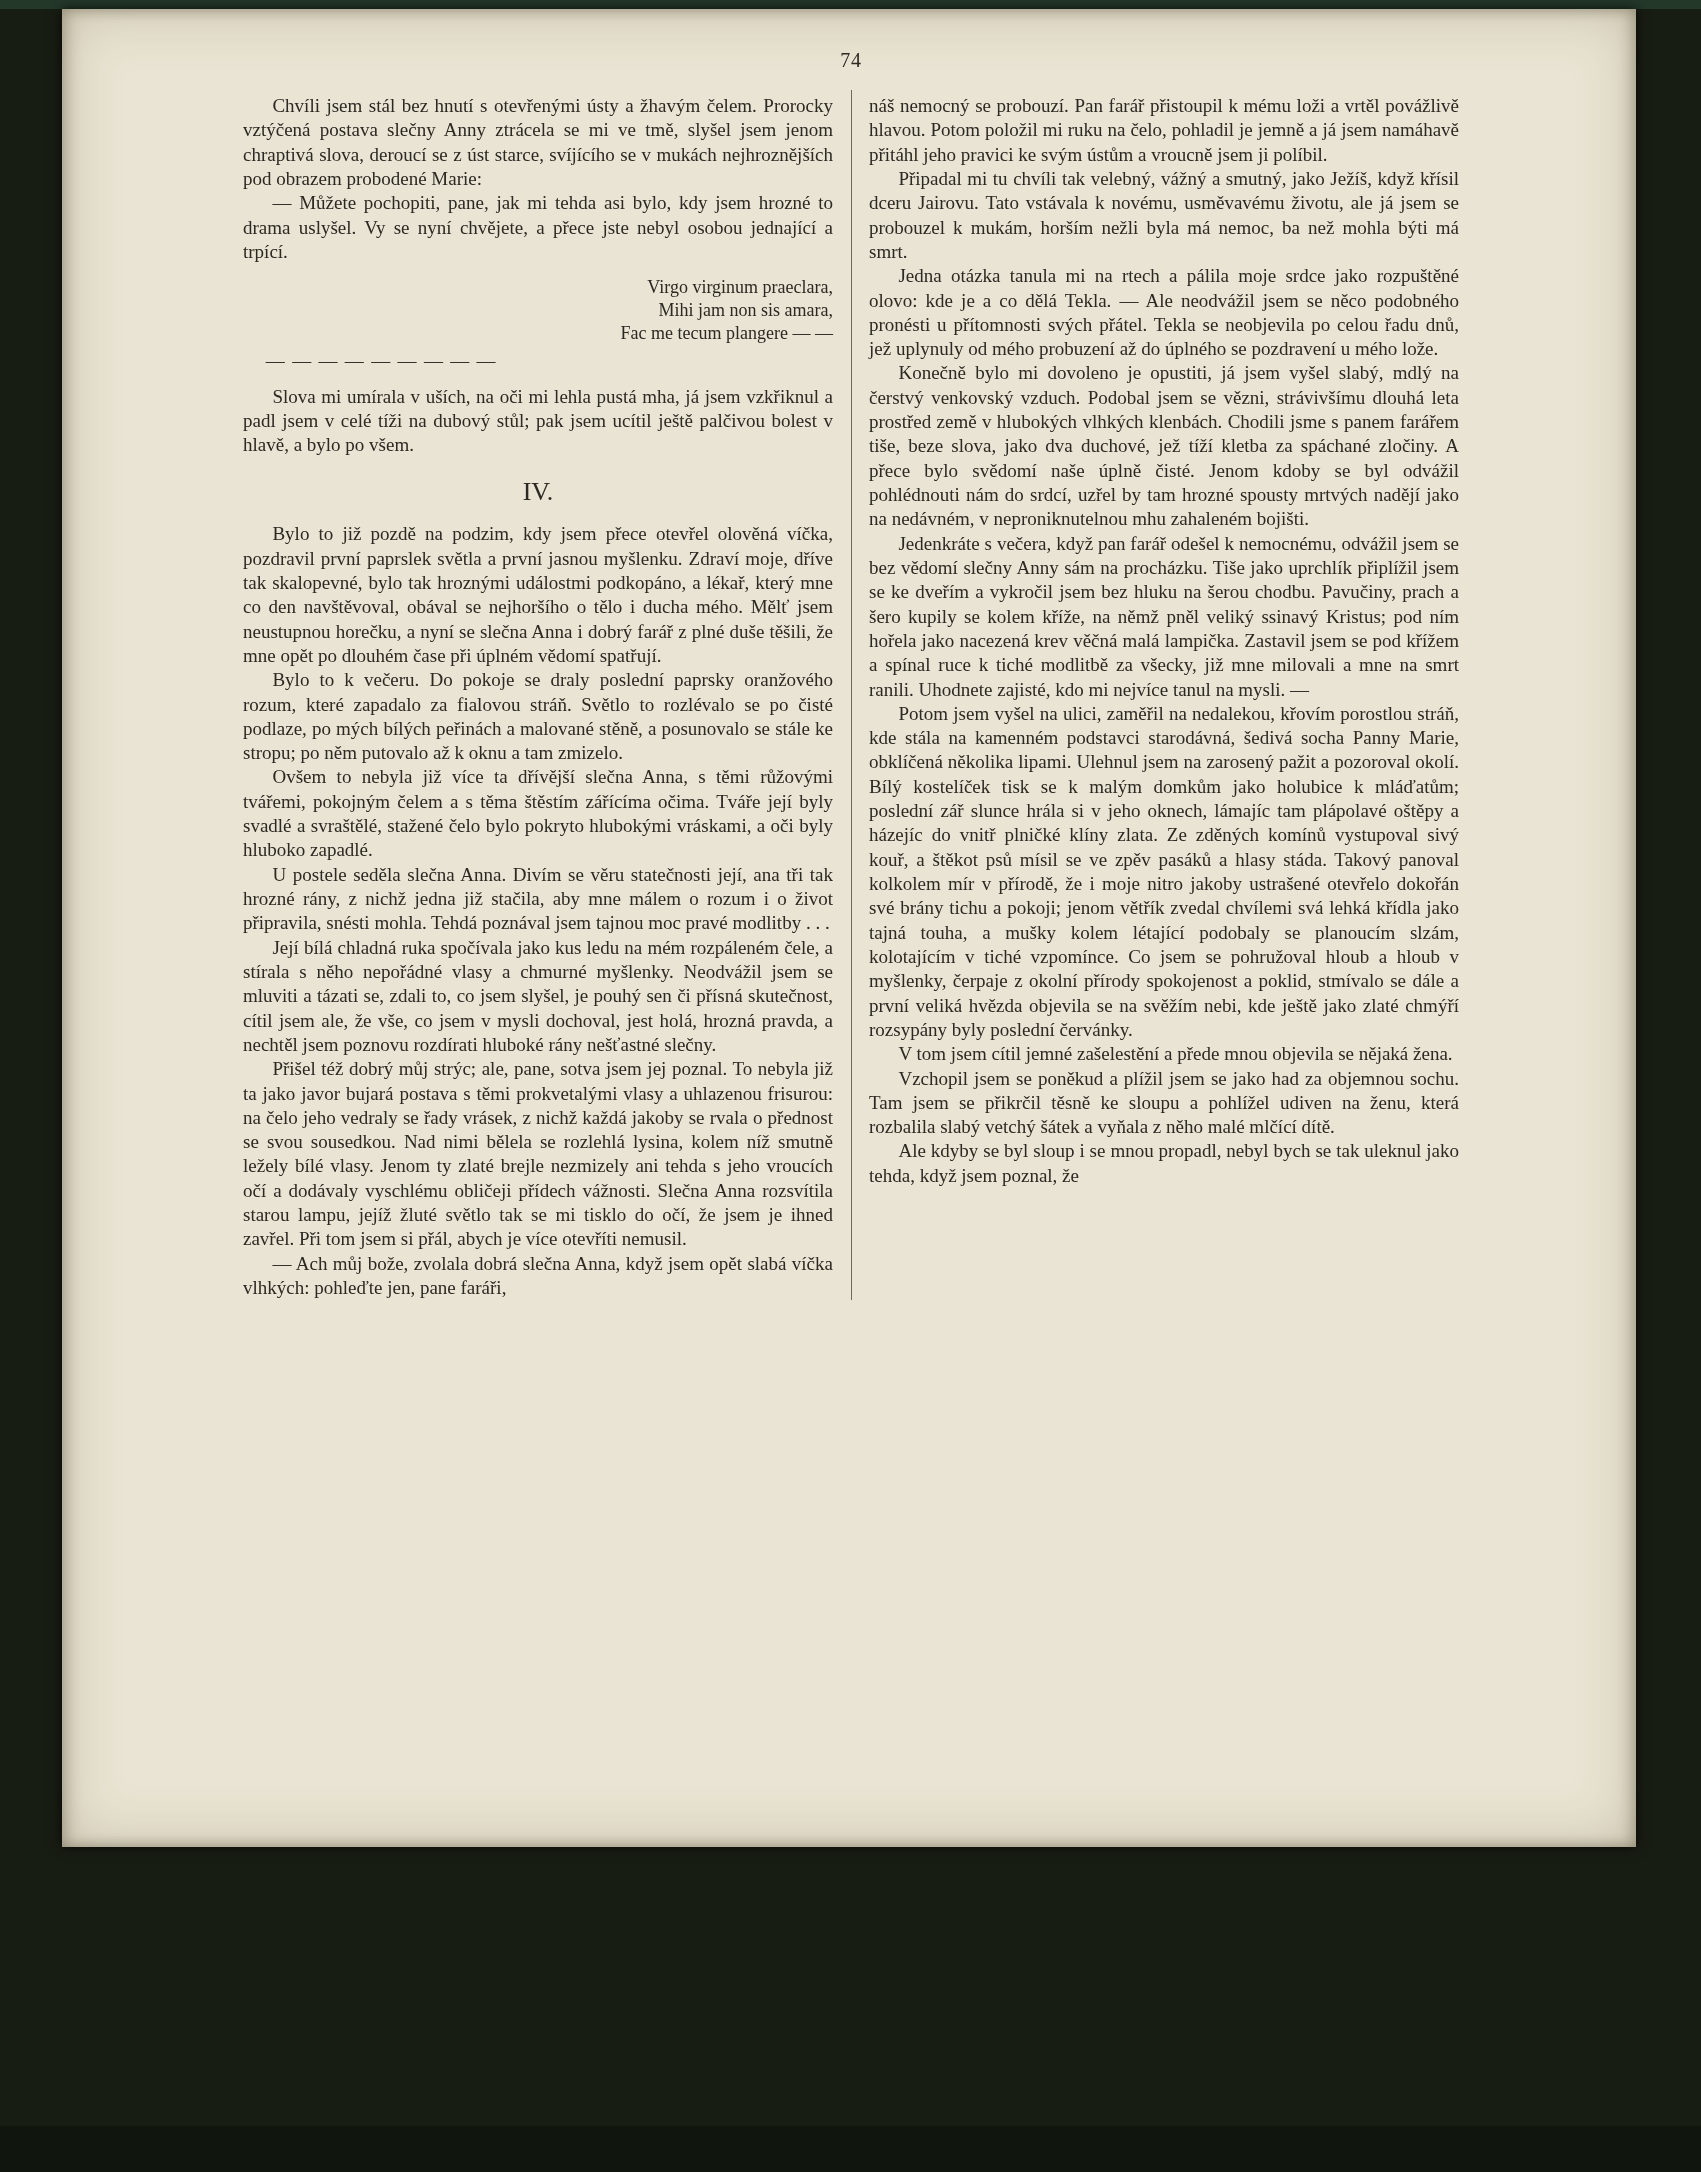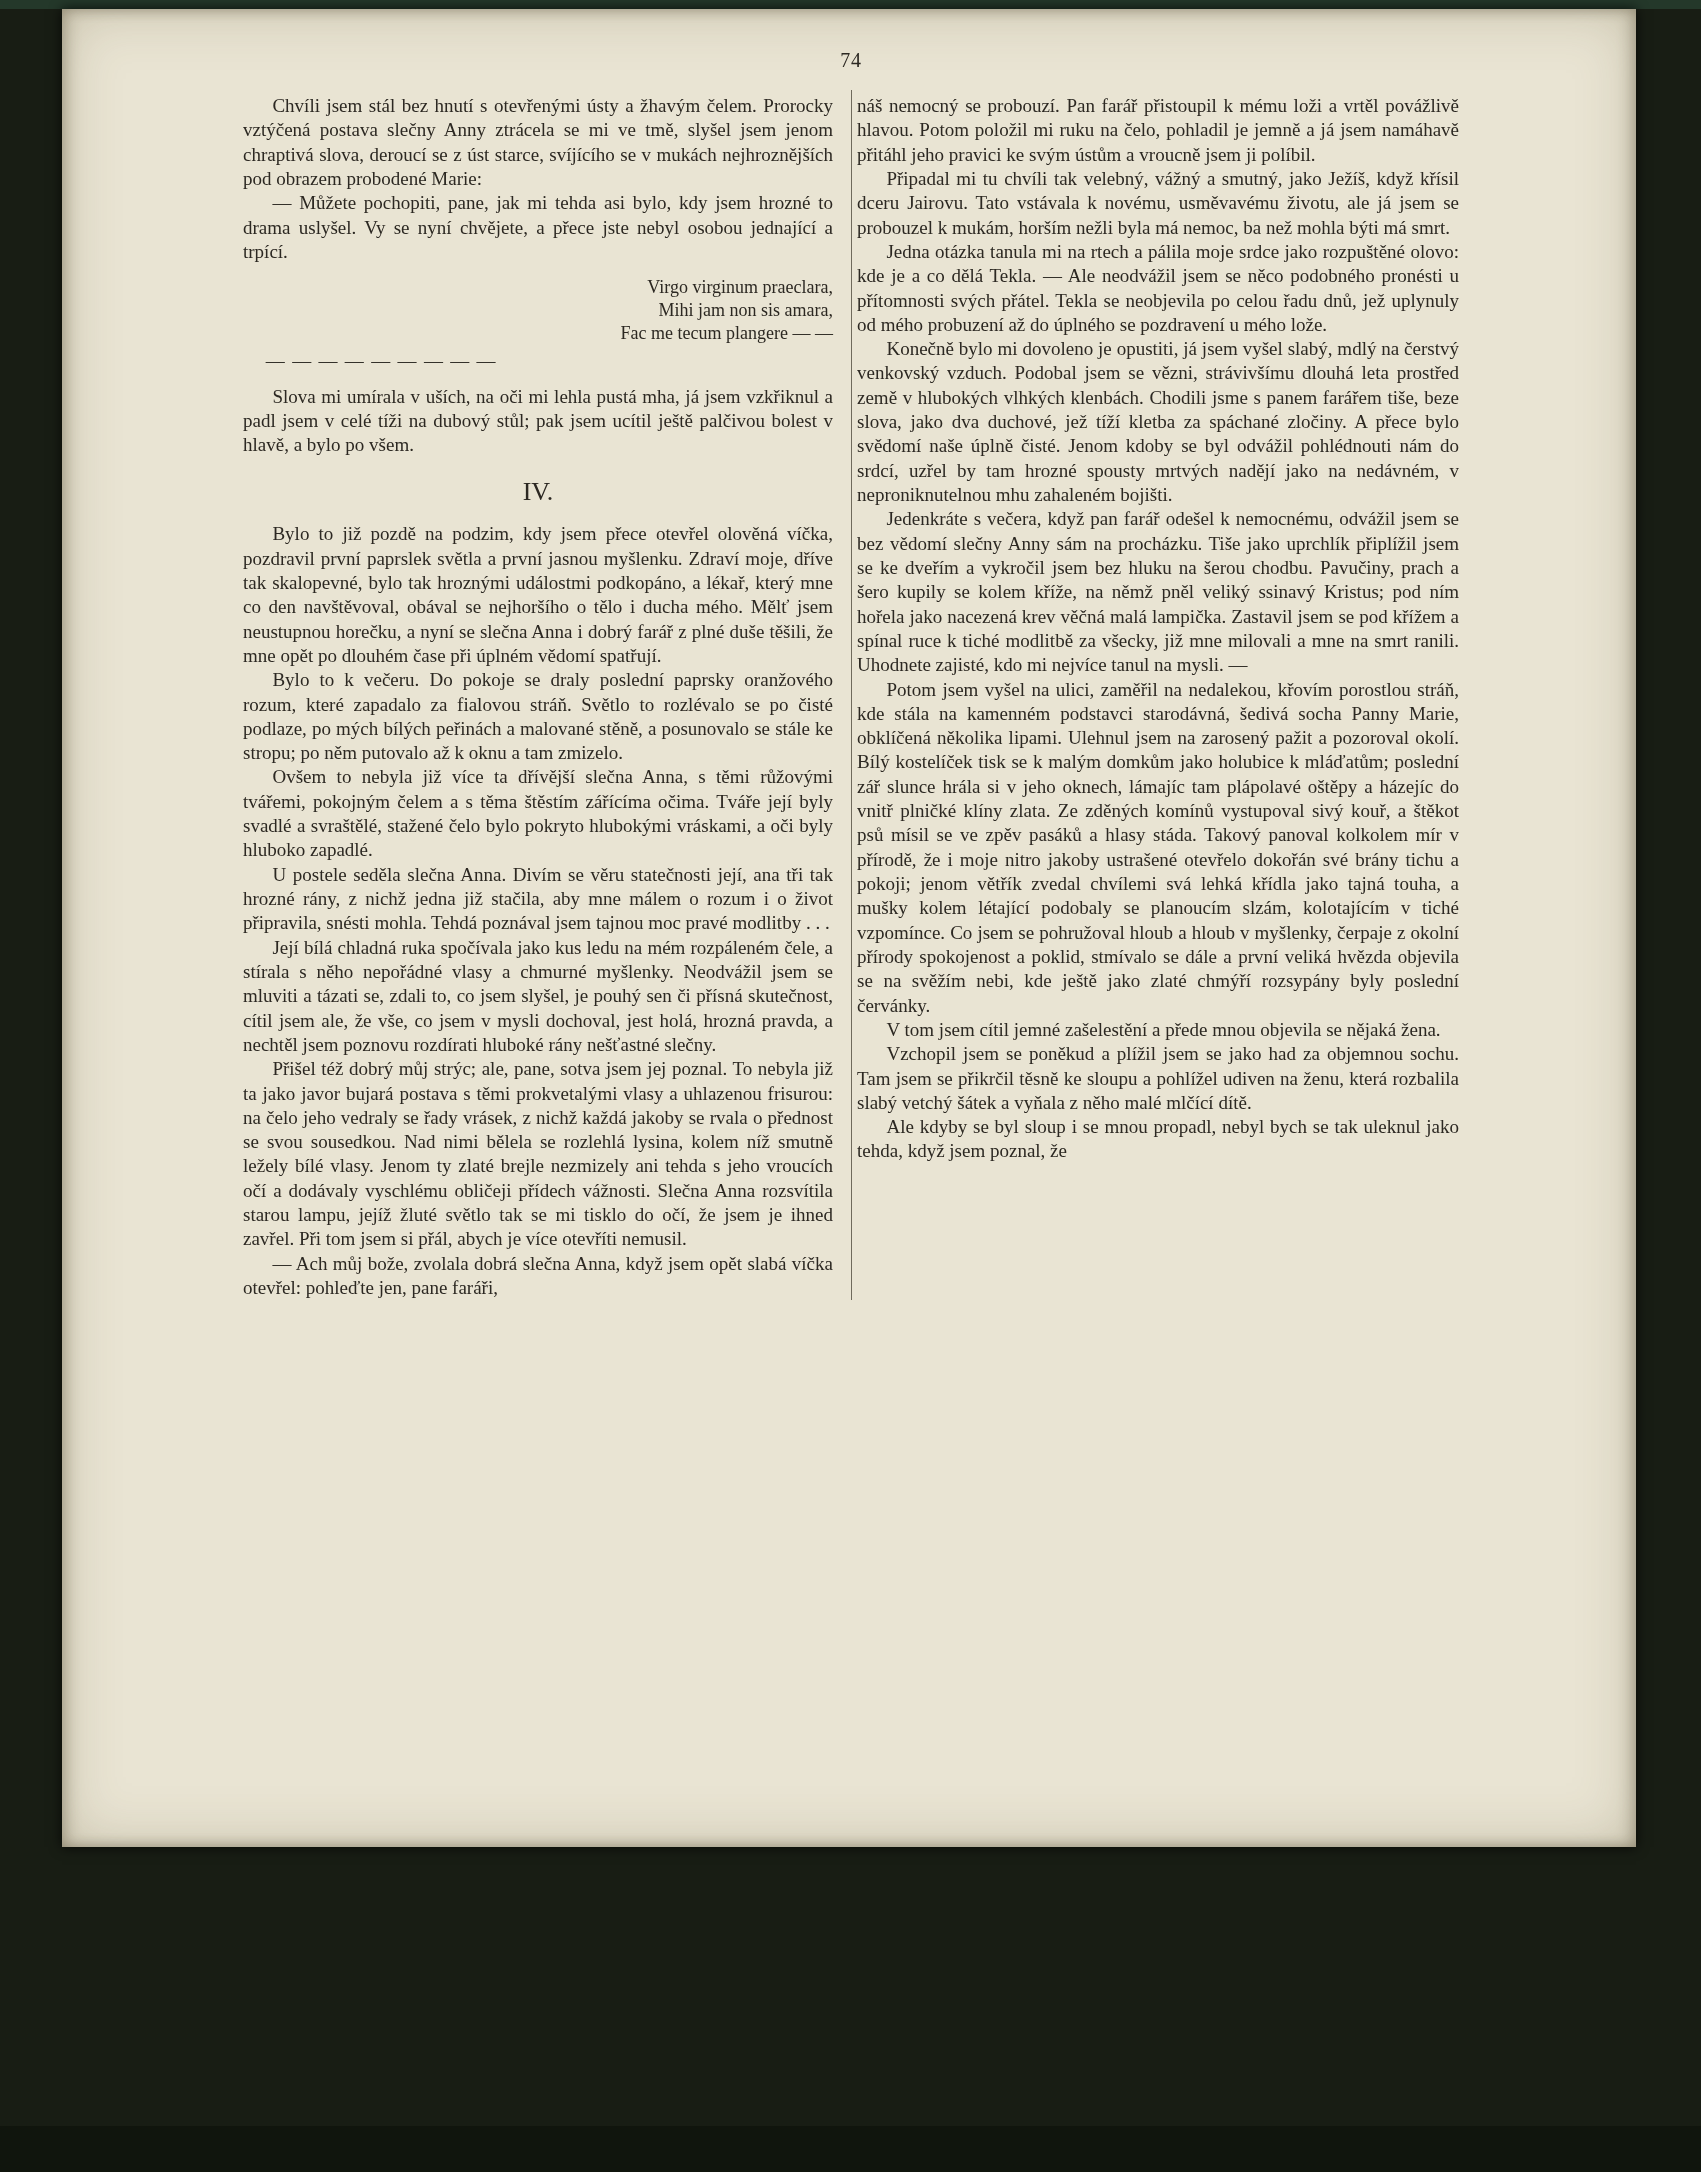--- a/index.html
+++ b/index.html
@@ -62,21 +62,21 @@
     background: var(--divider);
   }
   .col {
     box-sizing: border-box;
     width: 50%;
     font-size: 19px;
     line-height: 1.28;
     text-align: justify;
   }
   .col-left  { padding-right: 18px; }
-  .col-right { padding-left: 6px; }
+  .col-right { padding-left: 18px; }
   .para {
     margin: 0;
     text-indent: 1.55em;
   }
   .para.noindent { text-indent: 0; }
   .poem {
     white-space: pre-line;
     text-align: right;
     text-indent: 0;
     margin: 11.7px 0 3.9px 0;
@@ -113,21 +113,21 @@
 Fac me tecum plangere — —</div>
         <div class="dashes">— — — — — — — — —</div>
         <p class="para">Slova mi umírala v uších, na oči mi lehla pustá mha, já jsem vzkřiknul a padl jsem v celé tíži na dubový stůl; pak jsem ucítil ještě palčivou bolest v hlavě, a bylo po všem.</p>
         <h3 class="section-heading">IV.</h3>
         <p class="para">Bylo to již pozdě na podzim, kdy jsem přece otevřel olověná víčka, pozdravil první paprslek světla a první jasnou myšlenku. Zdraví moje, dříve tak skalopevné, bylo tak hroznými událostmi podkopáno, a lékař, který mne co den navštěvoval, obával se nejhoršího o tělo i ducha mého. Mělť jsem neustupnou horečku, a nyní se slečna Anna i dobrý farář z plné duše těšili, že mne opět po dlouhém čase při úplném vědomí spatřují.</p>
         <p class="para">Bylo to k večeru. Do pokoje se draly poslední paprsky oranžového rozum, které zapadalo za fialovou stráň. Světlo to rozlévalo se po čisté podlaze, po mých bílých peřinách a malované stěně, a posunovalo se stále ke stropu; po něm putovalo až k oknu a tam zmizelo.</p>
         <p class="para">Ovšem to nebyla již více ta dřívější slečna Anna, s těmi růžovými tvářemi, pokojným čelem a s těma štěstím zářícíma očima. Tváře její byly svadlé a svraštělé, stažené čelo bylo pokryto hlubokými vráskami, a oči byly hluboko zapadlé.</p>
         <p class="para">U postele seděla slečna Anna. Divím se věru statečnosti její, ana tři tak hrozné rány, z nichž jedna již stačila, aby mne málem o rozum i o život připravila, snésti mohla. Tehdá poznával jsem tajnou moc pravé modlitby . . .</p>
         <p class="para">Její bílá chladná ruka spočívala jako kus ledu na mém rozpáleném čele, a stírala s něho nepořádné vlasy a chmurné myšlenky. Neodvážil jsem se mluviti a tázati se, zdali to, co jsem slyšel, je pouhý sen či přísná skutečnost, cítil jsem ale, že vše, co jsem v mysli dochoval, jest holá, hrozná pravda, a nechtěl jsem poznovu rozdírati hluboké rány nešťastné slečny.</p>
         <p class="para">Přišel též dobrý můj strýc; ale, pane, sotva jsem jej poznal. To nebyla již ta jako javor bujará postava s těmi prokvetalými vlasy a uhlazenou frisurou: na čelo jeho vedraly se řady vrásek, z nichž každá jakoby se rvala o přednost se svou sousedkou. Nad nimi bělela se rozlehlá lysina, kolem níž smutně ležely bílé vlasy. Jenom ty zlaté brejle nezmizely ani tehda s jeho vroucích očí a dodávaly vyschlému obličeji přídech vážnosti. Slečna Anna rozsvítila starou lampu, jejíž žluté světlo tak se mi tisklo do očí, že jsem je ihned zavřel. Při tom jsem si přál, abych je více otevříti nemusil.</p>
-        <p class="para">— Ach můj bože, zvolala dobrá slečna Anna, když jsem opět slabá víčka otevřel: pohleďte jen, pane faráři,</p>
+        <p class="para">— Ach můj bože, zvolala dobrá slečna Anna, když jsem opět slabá víčka vlhkých: pohleďte jen, pane faráři,</p>
       </div>
     <div class="col col-right">
         <p class="para noindent">náš nemocný se probouzí. Pan farář přistoupil k mému loži a vrtěl povážlivě hlavou. Potom položil mi ruku na čelo, pohladil je jemně a já jsem namáhavě přitáhl jeho pravici ke svým ústům a vroucně jsem ji políbil.</p>
         <p class="para">Připadal mi tu chvíli tak velebný, vážný a smutný, jako Ježíš, když křísil dceru Jairovu. Tato vstávala k novému, usměvavému životu, ale já jsem se probouzel k mukám, horším nežli byla má nemoc, ba než mohla býti má smrt.</p>
         <p class="para">Jedna otázka tanula mi na rtech a pálila moje srdce jako rozpuštěné olovo: kde je a co dělá Tekla. — Ale neodvážil jsem se něco podobného pronésti u přítomnosti svých přátel. Tekla se neobjevila po celou řadu dnů, jež uplynuly od mého probuzení až do úplného se pozdravení u mého lože.</p>
         <p class="para">Konečně bylo mi dovoleno je opustiti, já jsem vyšel slabý, mdlý na čerstvý venkovský vzduch. Podobal jsem se vězni, strávivšímu dlouhá leta prostřed země v hlubokých vlhkých klenbách. Chodili jsme s panem farářem tiše, beze slova, jako dva duchové, jež tíží kletba za spáchané zločiny. A přece bylo svědomí naše úplně čisté. Jenom kdoby se byl odvážil pohlédnouti nám do srdcí, uzřel by tam hrozné spousty mrtvých nadějí jako na nedávném, v neproniknutelnou mhu zahaleném bojišti.</p>
         <p class="para">Jedenkráte s večera, když pan farář odešel k nemocnému, odvážil jsem se bez vědomí slečny Anny sám na procházku. Tiše jako uprchlík připlížil jsem se ke dveřím a vykročil jsem bez hluku na šerou chodbu. Pavučiny, prach a šero kupily se kolem kříže, na němž pněl veliký ssinavý Kristus; pod ním hořela jako nacezená krev věčná malá lampička. Zastavil jsem se pod křížem a spínal ruce k tiché modlitbě za všecky, již mne milovali a mne na smrt ranili. Uhodnete zajisté, kdo mi nejvíce tanul na mysli. —</p>
         <p class="para">Potom jsem vyšel na ulici, zaměřil na nedalekou, křovím porostlou stráň, kde stála na kamenném podstavci starodávná, šedivá socha Panny Marie, obklíčená několika lipami. Ulehnul jsem na zarosený pažit a pozoroval okolí. Bílý kostelíček tisk se k malým domkům jako holubice k mláďatům; poslední zář slunce hrála si v jeho oknech, lámajíc tam plápolavé oštěpy a házejíc do vnitř plničké klíny zlata. Ze zděných komínů vystupoval sivý kouř, a štěkot psů mísil se ve zpěv pasáků a hlasy stáda. Takový panoval kolkolem mír v přírodě, že i moje nitro jakoby ustrašené otevřelo dokořán své brány tichu a pokoji; jenom větřík zvedal chvílemi svá lehká křídla jako tajná touha, a mušky kolem létající podobaly se planoucím slzám, kolotajícím v tiché vzpomínce. Co jsem se pohružoval hloub a hloub v myšlenky, čerpaje z okolní přírody spokojenost a poklid, stmívalo se dále a první veliká hvězda objevila se na svěžím nebi, kde ještě jako zlaté chmýří rozsypány byly poslední červánky.</p>
         <p class="para">V tom jsem cítil jemné zašelestění a přede mnou objevila se nějaká žena.</p>
         <p class="para">Vzchopil jsem se poněkud a plížil jsem se jako had za objemnou sochu. Tam jsem se přikrčil těsně ke sloupu a pohlížel udiven na ženu, která rozbalila slabý vetchý šátek a vyňala z něho malé mlčící dítě.</p>

